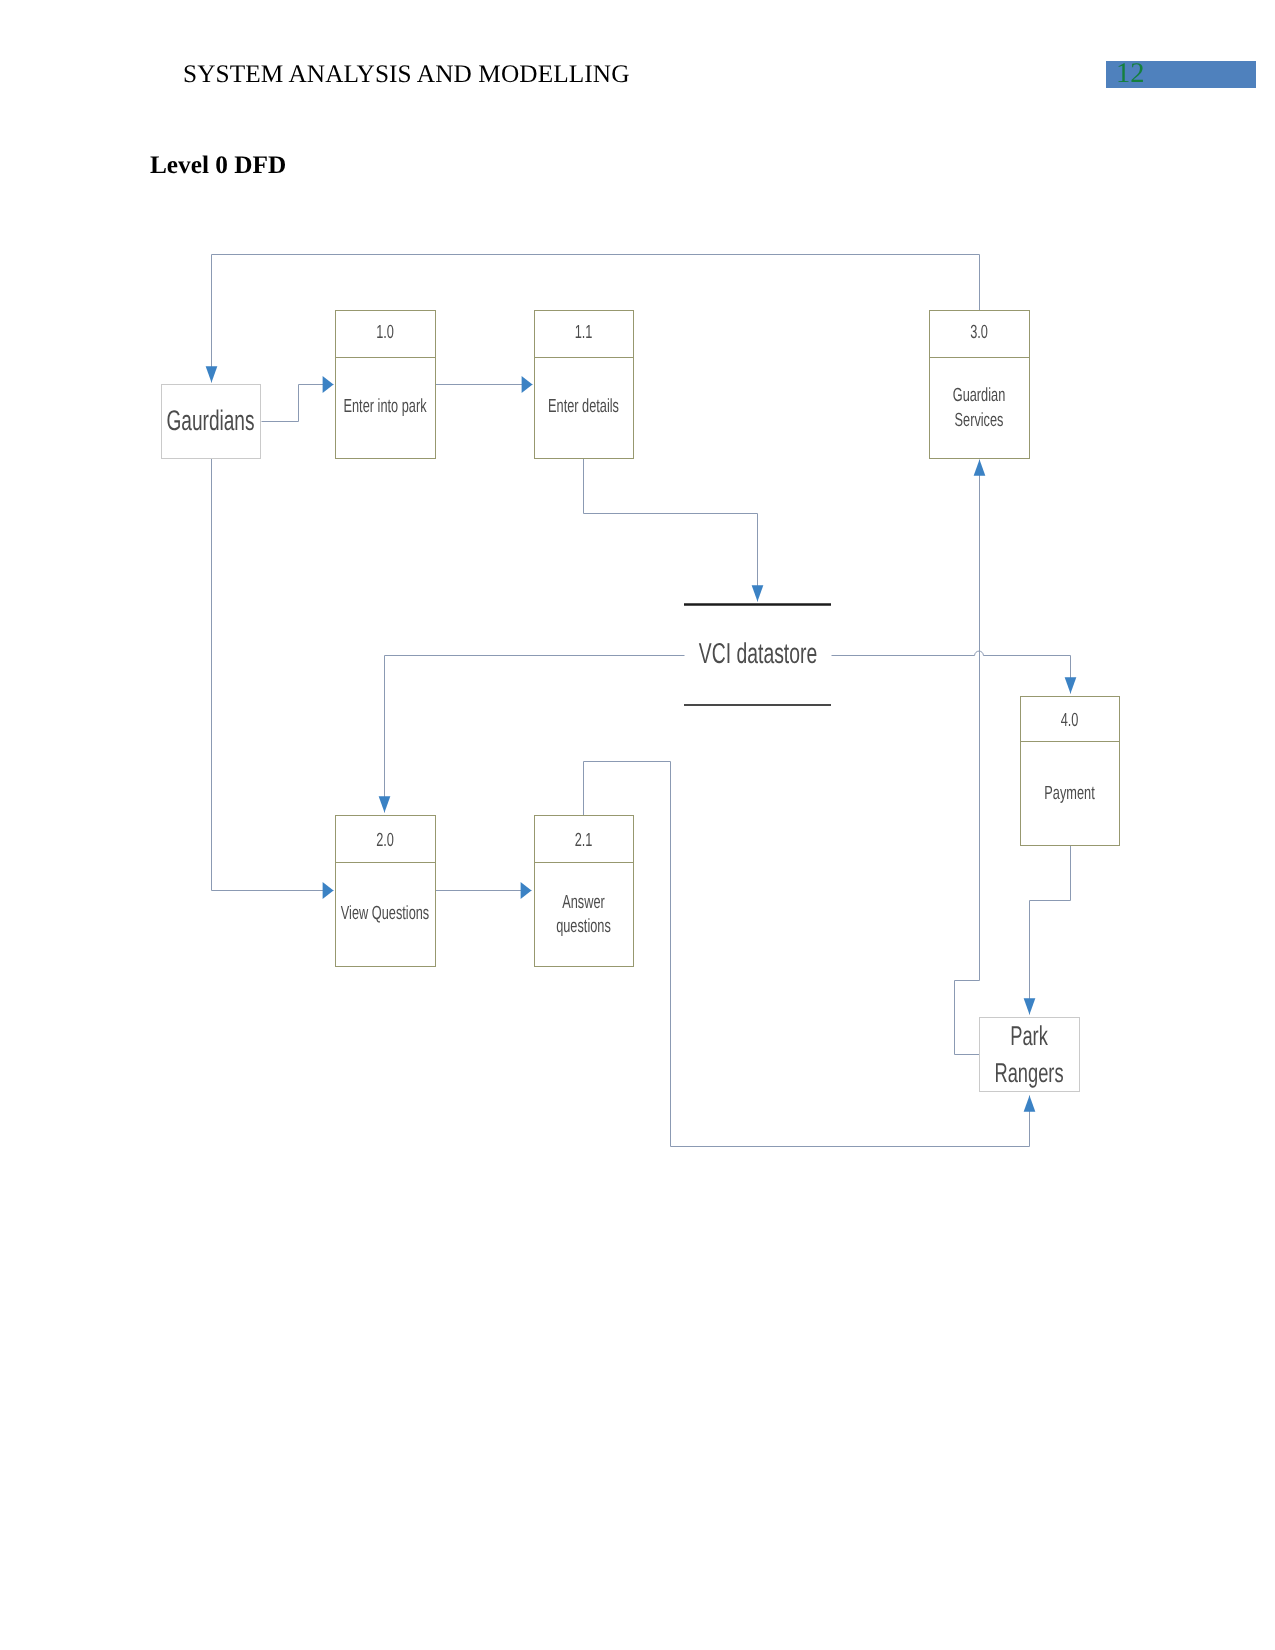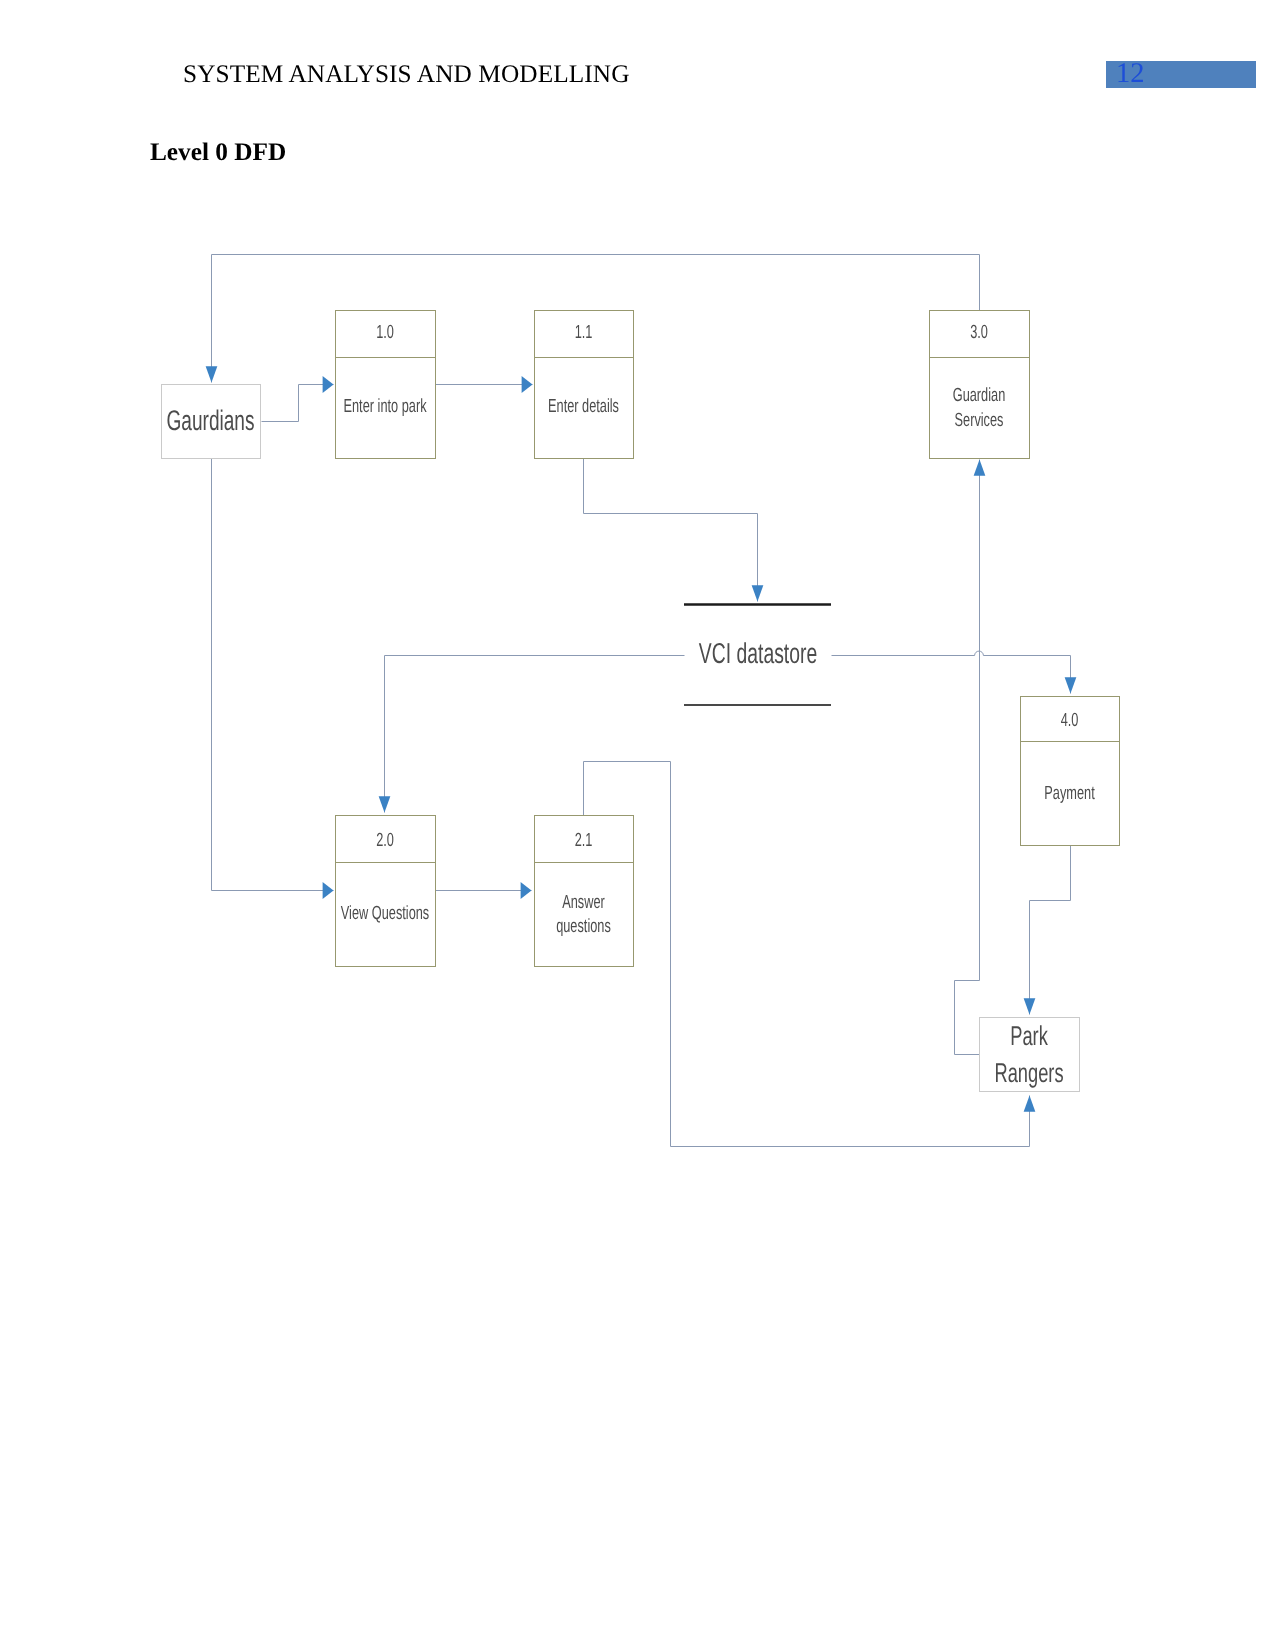--- a/index.html
+++ b/index.html
@@ -3,23 +3,23 @@
 <meta charset="utf-8">
 <style>
   html,body{margin:0;padding:0;background:#ffffff;}
   body{width:1275px;height:1650px;position:relative;overflow:hidden;
        font-family:"Liberation Serif",serif;-webkit-font-smoothing:antialiased;
        text-rendering:geometricPrecision;}
   #page{position:absolute;left:0;top:0;width:1275px;height:1506px;background:#fff;}
   .doc-title{position:absolute;left:183px;top:60px;font-size:25.3px;color:#000;
              font-family:"Liberation Serif",serif;white-space:nowrap;letter-spacing:0.1px;}
   .pagebox{position:absolute;left:1106px;top:61px;width:150px;height:27px;background:#4f81bd;}
-  .pagenum{position:absolute;left:1116px;top:60px;font-size:28.5px;color:#1d4ed8;
+  .pagenum{position:absolute;left:1116px;top:60px;font-size:28.5px;color:#15803d;
            font-family:"Liberation Serif",serif;line-height:28px;white-space:nowrap;}
-  .section-title{position:absolute;left:150px;top:138px;font-size:25.3px;font-weight:bold;
+  .section-title{position:absolute;left:150px;top:151px;font-size:25.3px;font-weight:bold;
                  color:#000;font-family:"Liberation Serif",serif;}
   #diagram{position:absolute;left:0;top:0;width:1275px;height:1650px;}
   .dtext{font-family:"Liberation Sans",sans-serif;fill:#4c4c4c;
         text-rendering:geometricPrecision;-webkit-font-smoothing:antialiased;}
 </style>
 </head>
 <body>
 
 <div id="page">
   <div class="doc-title">SYSTEM ANALYSIS AND MODELLING</div>

